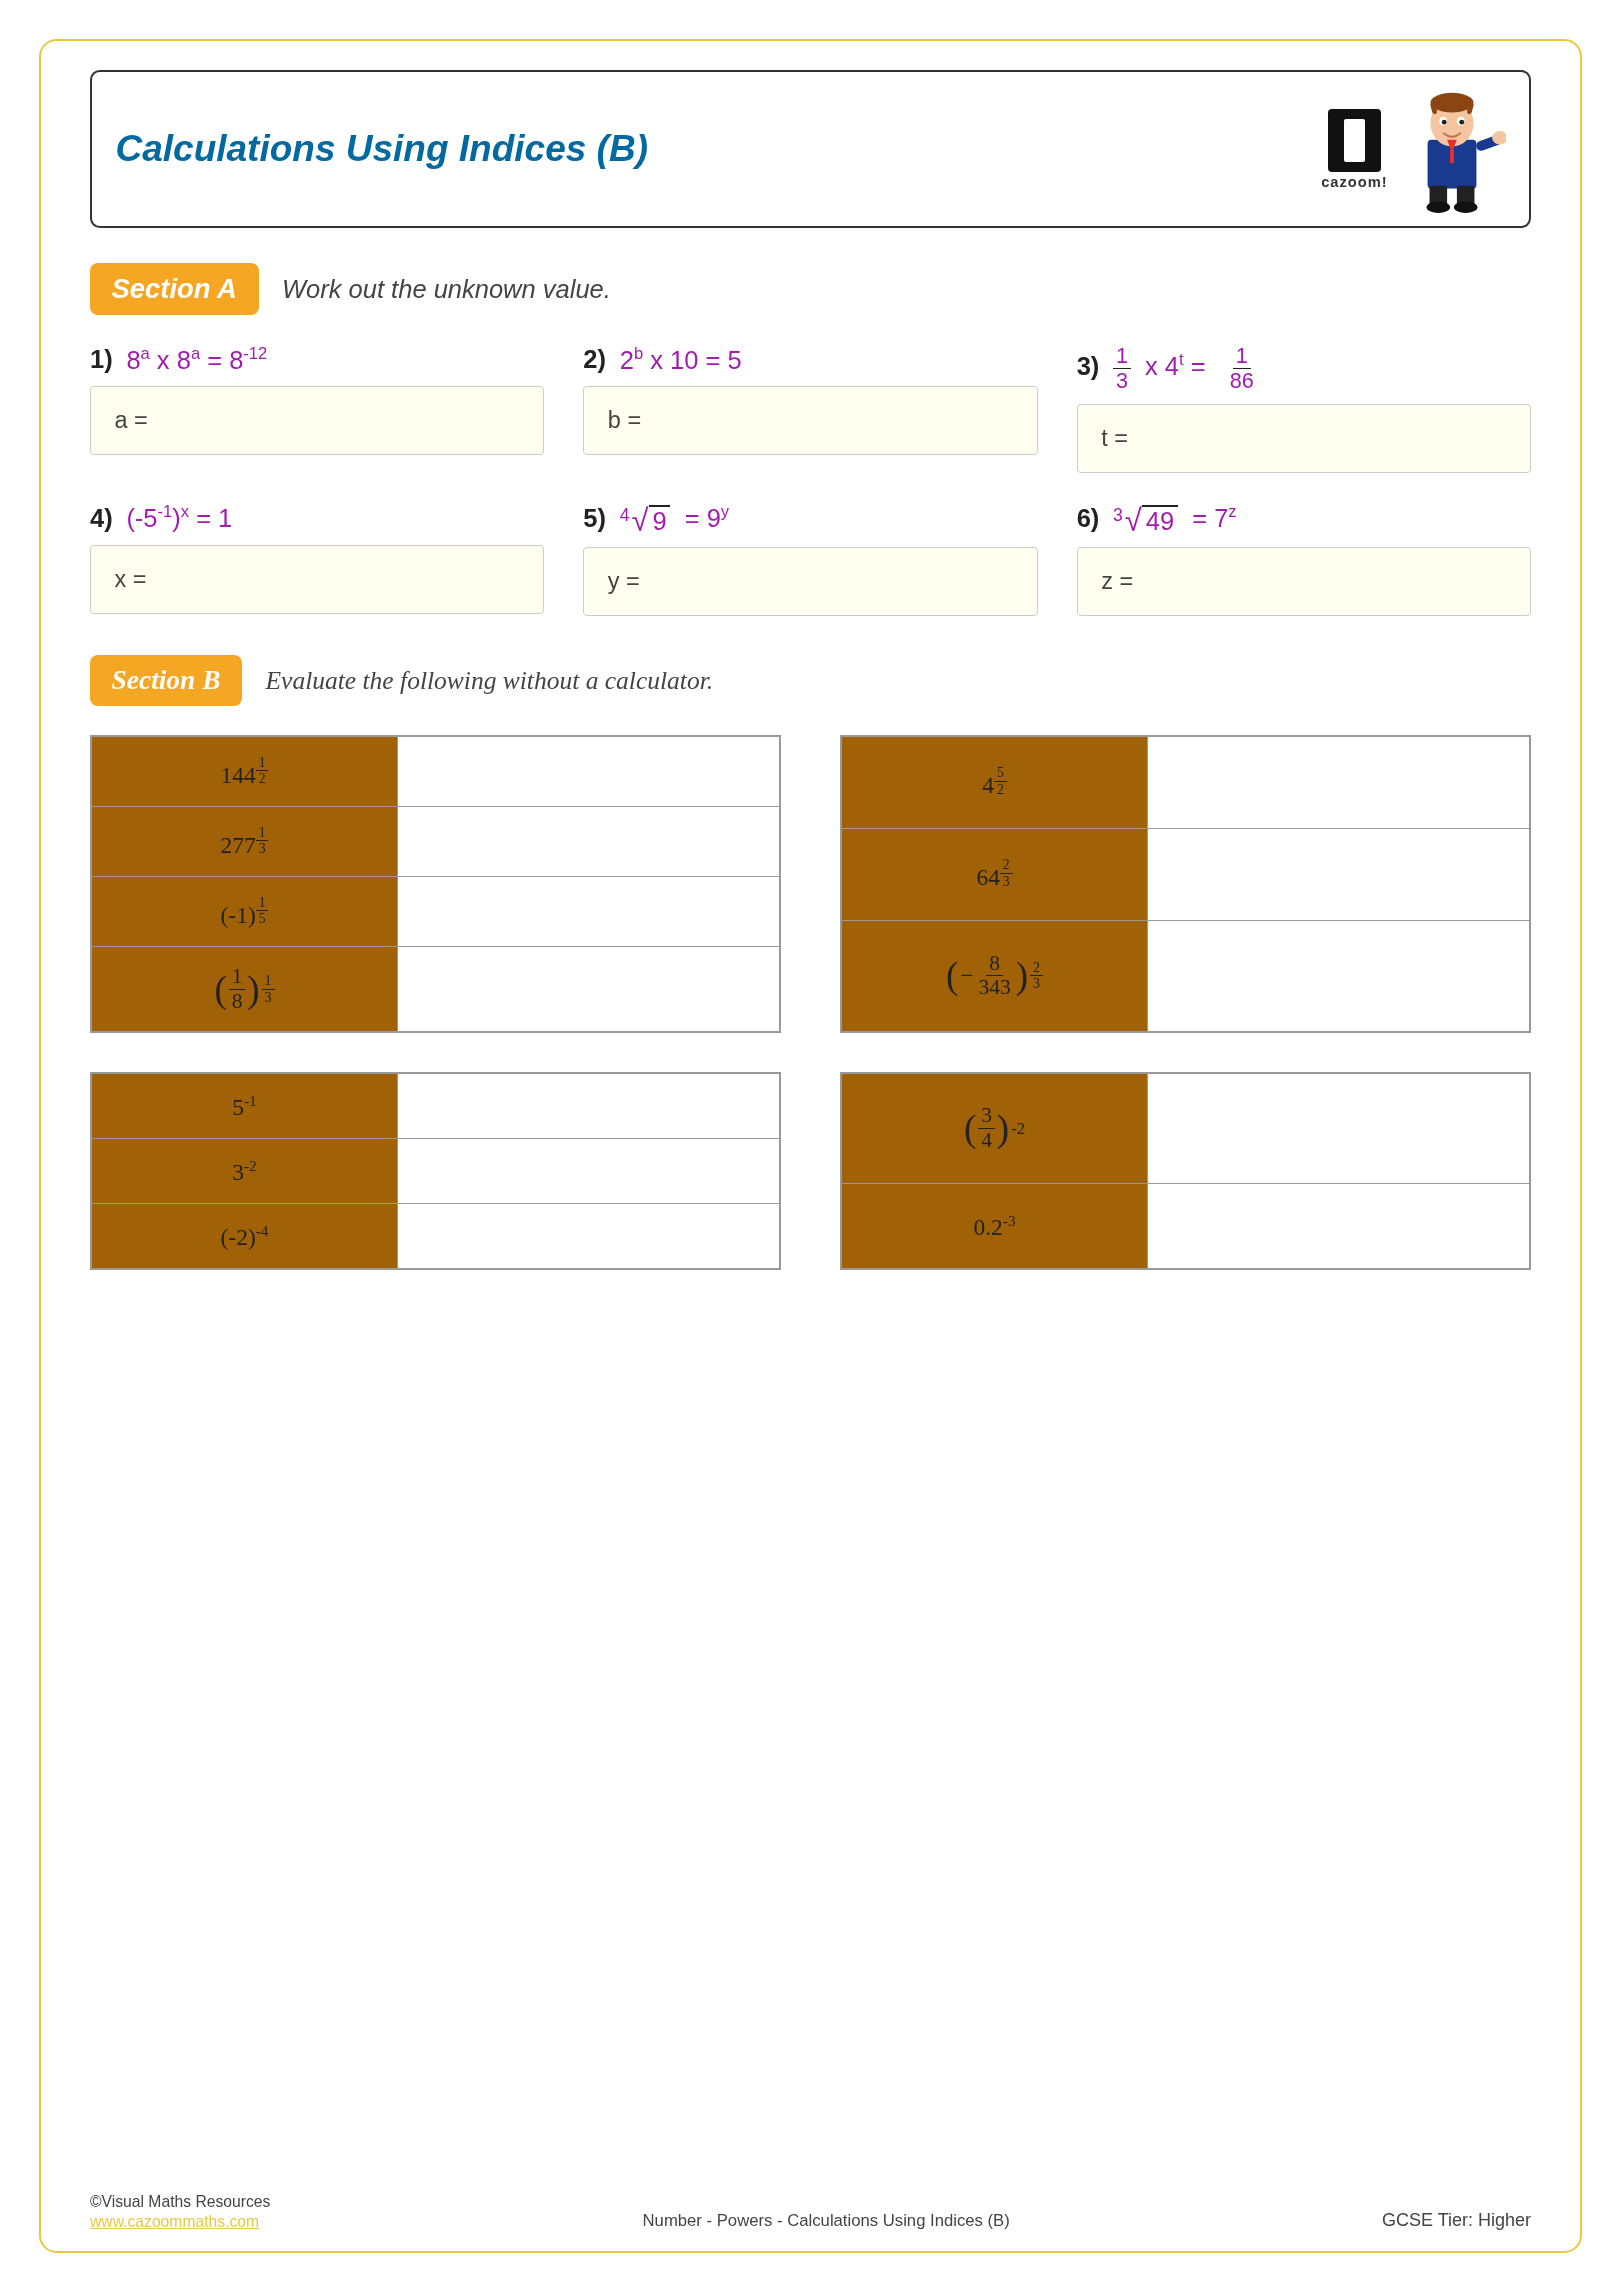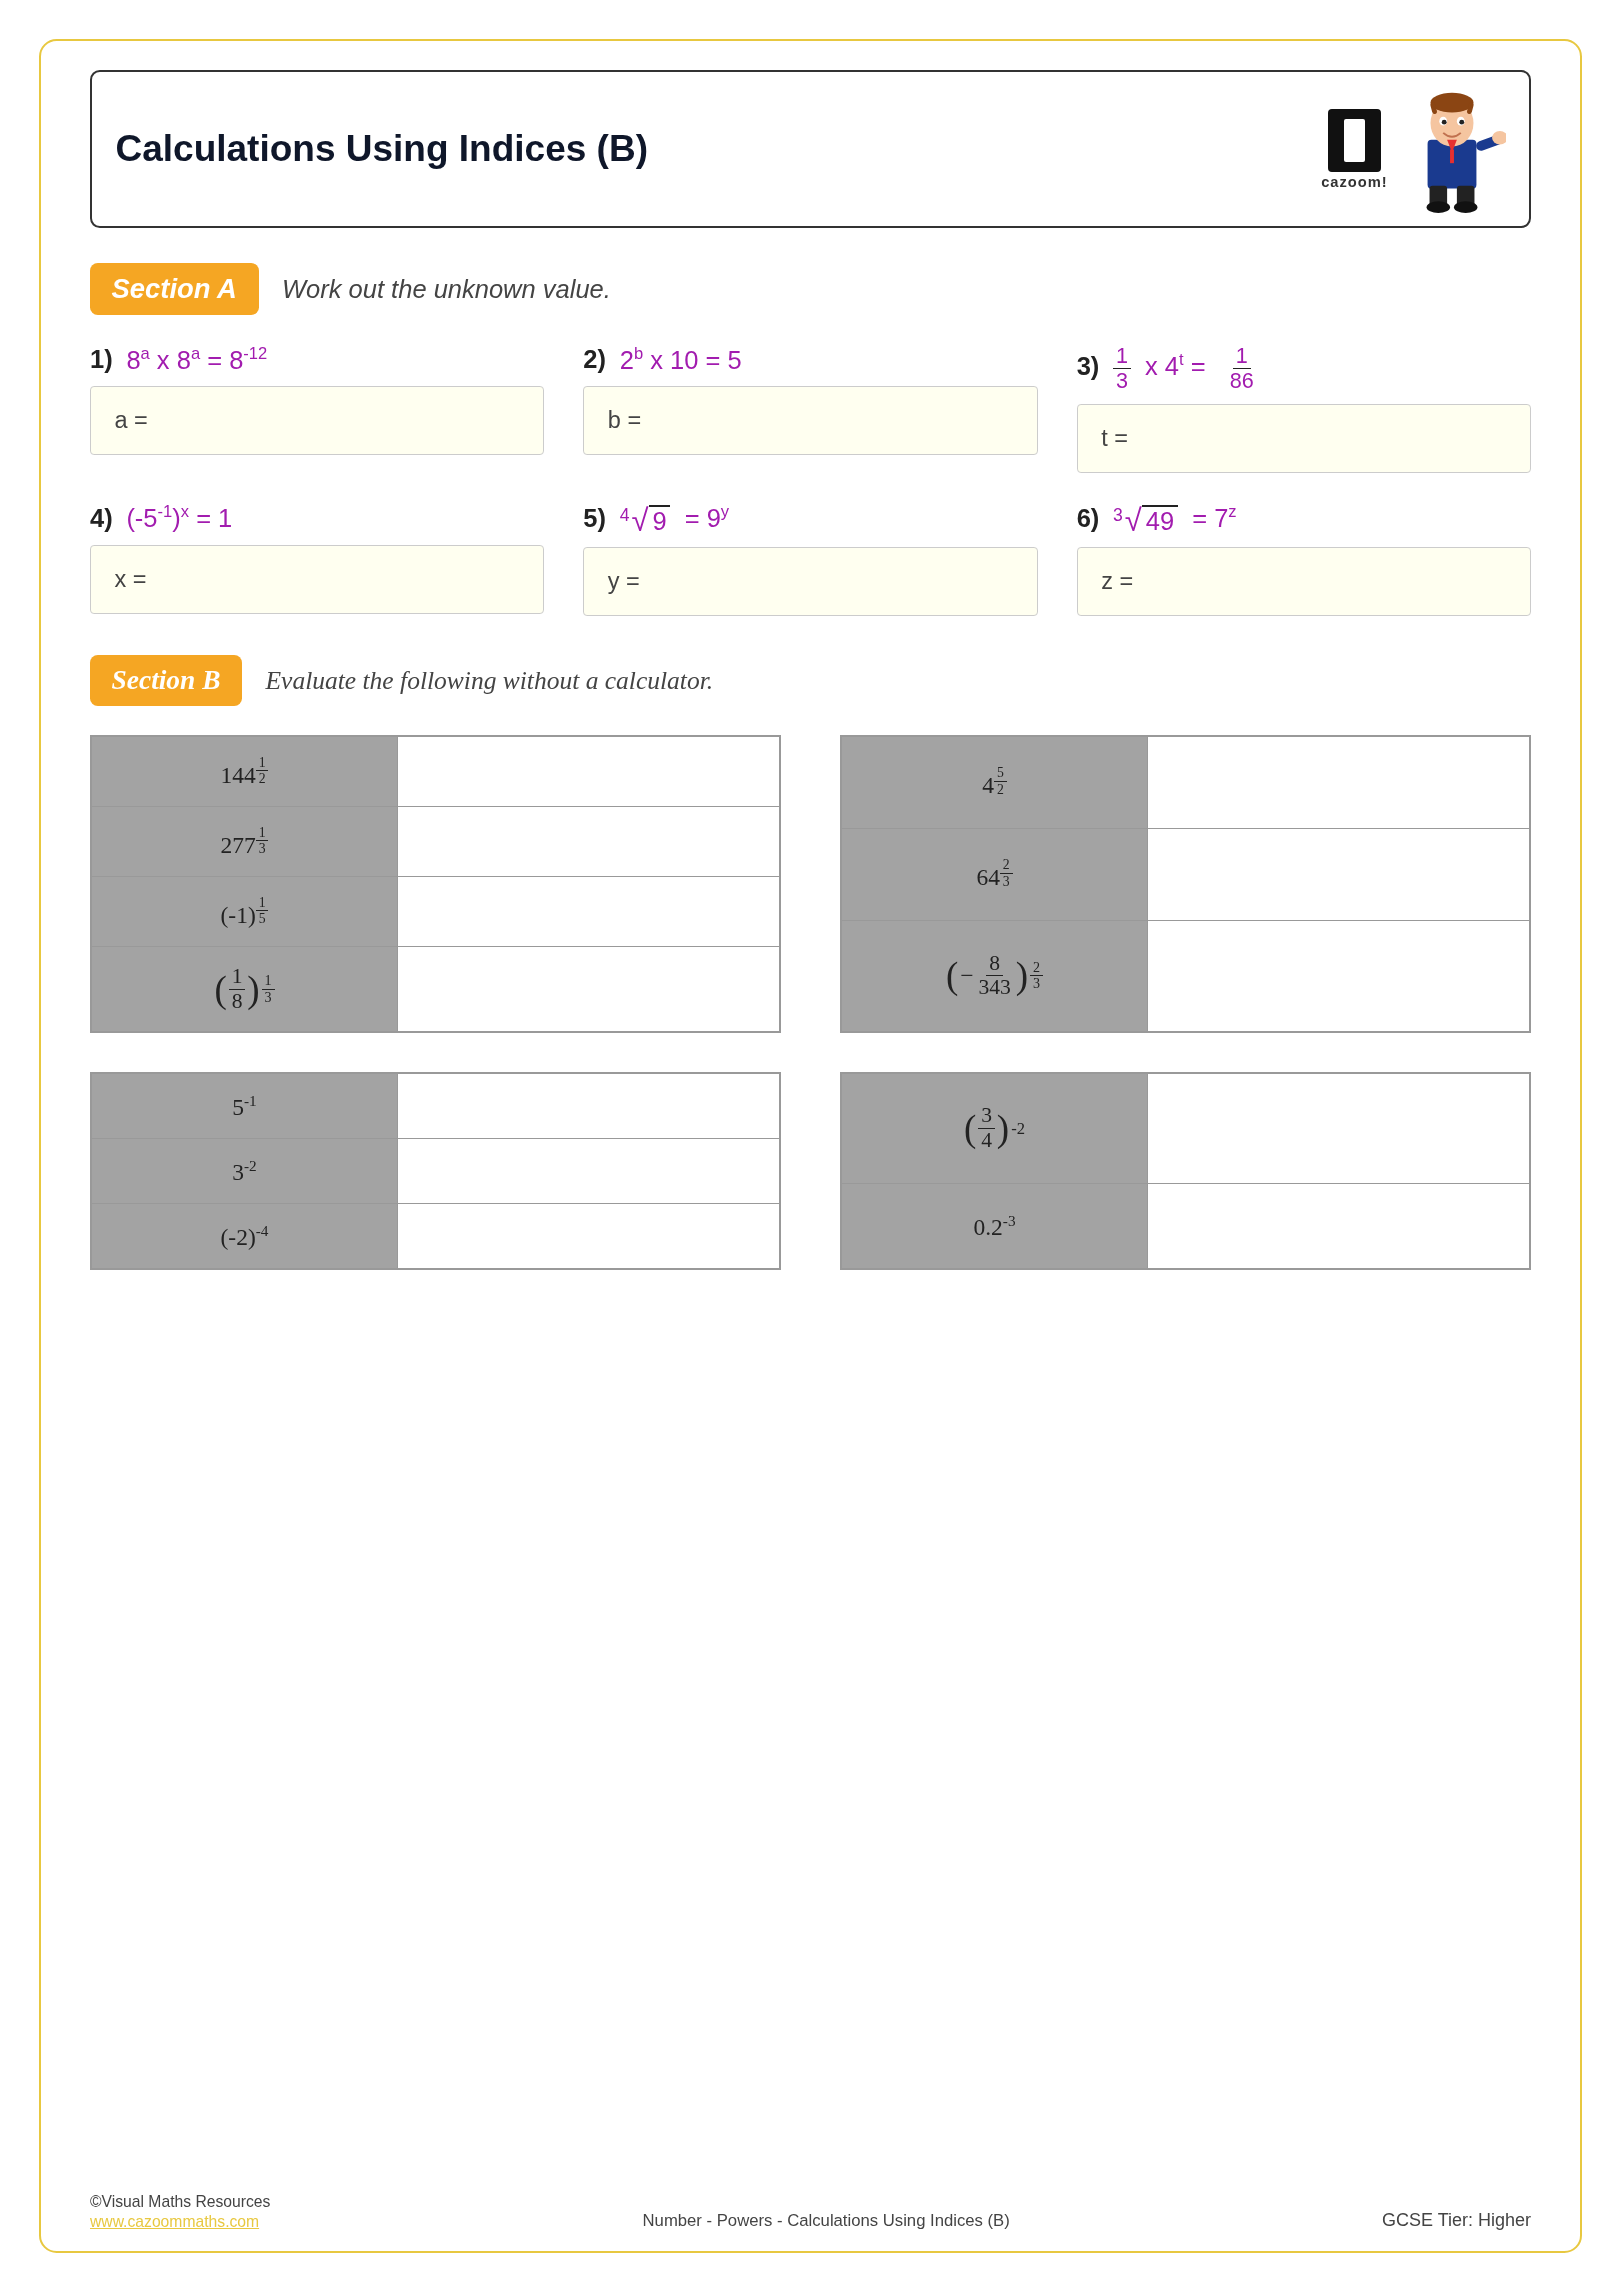--- a/index.html
+++ b/index.html
@@ -25,21 +25,22 @@
       align-items: center;
       justify-content: space-between;
       border: 2.5px solid #333;
       border-radius: 9.8px;
       padding: 13.7px 23.5px;
       margin-bottom: 35px;
     }
     .header-title {
       font-size: 37px;
       font-weight: bold;
-      color: #0f172a;
+      color: #0369a1;
+      font-style: italic;
     }
     .header-right {
       display: flex;
       align-items: center;
       gap: 9.8px;
     }
     .cazoom-logo {
       display: flex;
       flex-direction: column;
       align-items: center;
@@ -172,21 +173,21 @@
       margin-bottom: 39px;
     }
     .eval-table {
       flex: 1;
       border-collapse: collapse;
       border: 2px solid #999;
     }
     .eval-table td {
       border: 1.5px solid #999;
       padding: 17.6px 23.5px;
-      background: #a3a3a3;
+      background: #a16207;
       font-size: 23.5px;
       color: #222;
       min-width: 157px;
       min-height: 71px;
       vertical-align: middle;
       text-align: center;
     }
     .eval-table td.answer-cell {
       background: #fff;
       min-width: 196px;

